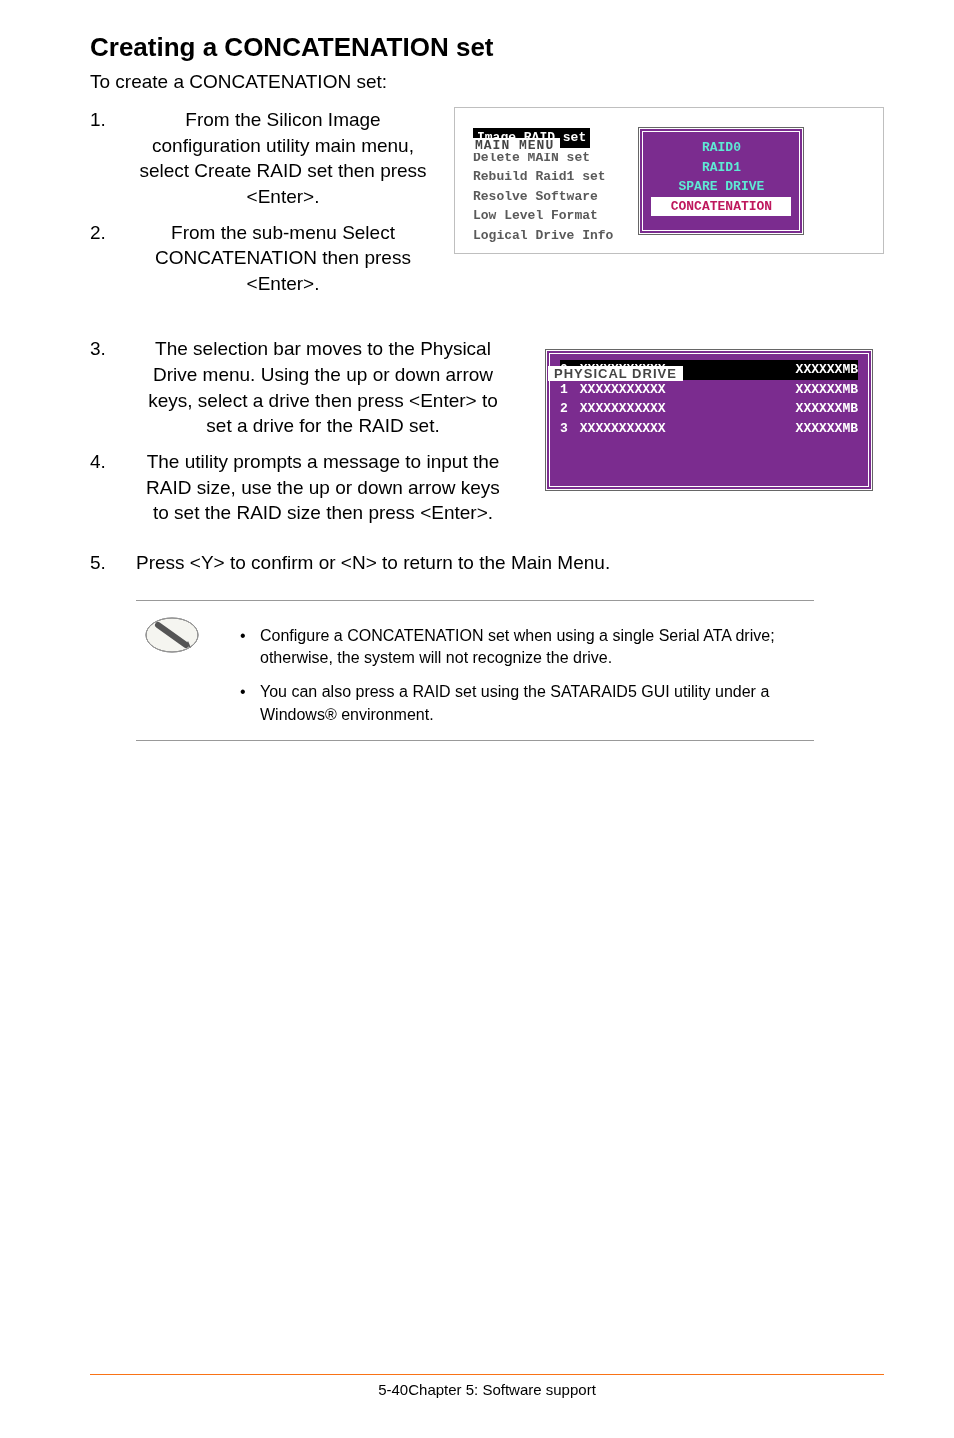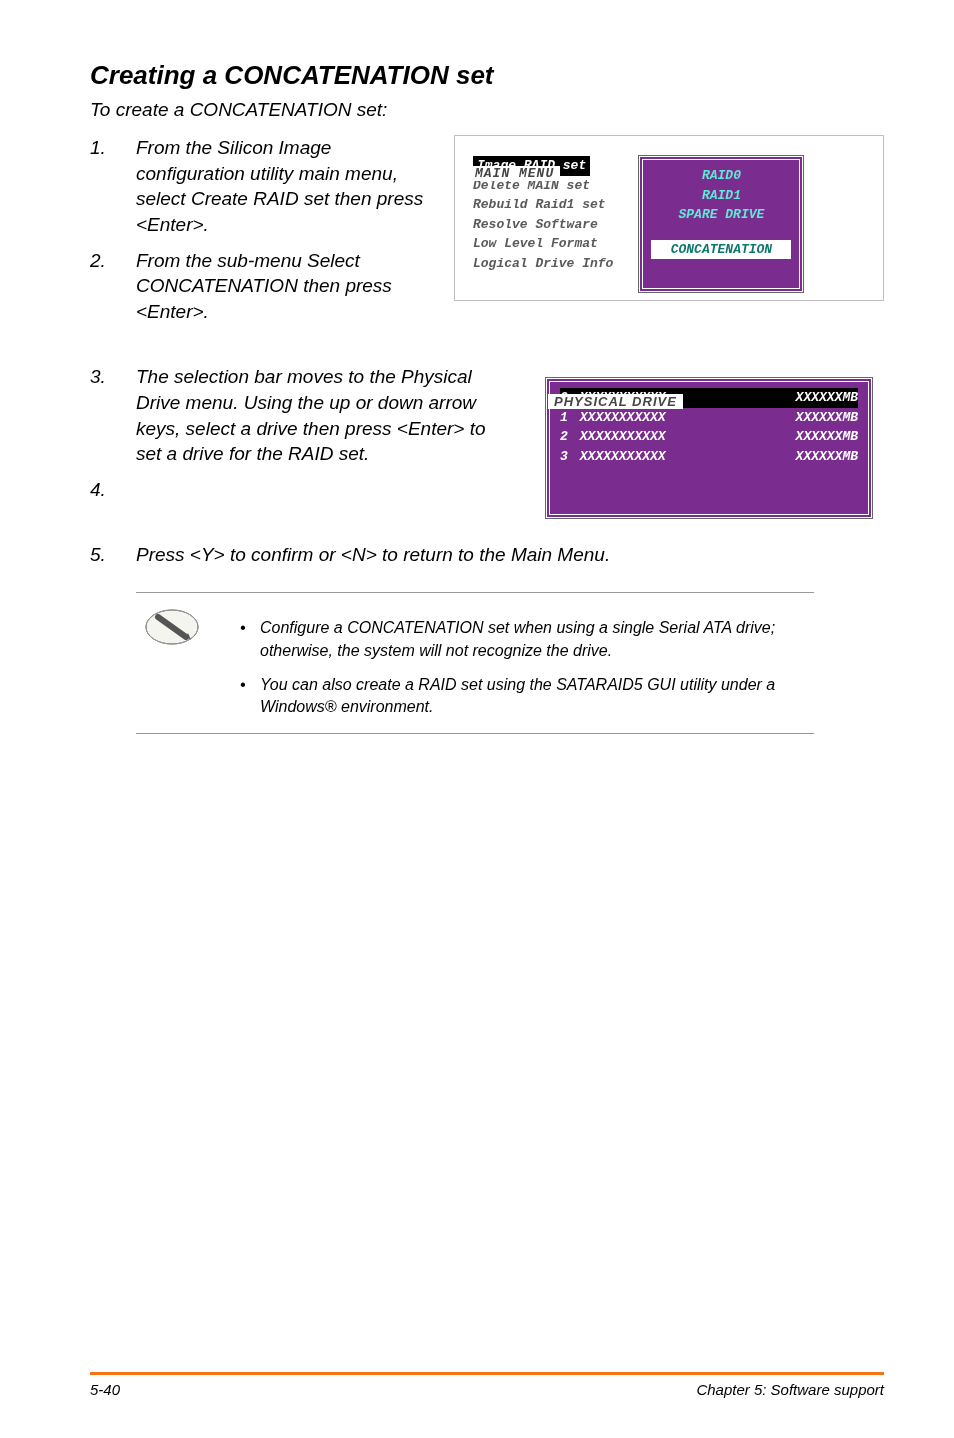--- a/index.html
+++ b/index.html
@@ -6,24 +6,23 @@
   html, body {
     margin: 0;
     padding: 0;
     width: 954px;
     font-family: Arial, Helvetica, sans-serif;
     background: #fff;
     color: #000;
   }
   .page {
     width: 954px;
-    padding: 60px 70px 40px 90px;
+    padding: 32px 70px 40px 90px;
     position: relative;
     min-height: 1438px;
-    font-style: italic;
   }
   h2.section-title {
     font-size: 26px;
     font-weight: bold;
     margin: 0 0 8px 0;
   }
   .intro {
     font-size: 19px;
     margin: 0 0 14px 0;
   }
@@ -38,21 +37,21 @@
   ol.numbered > li {
     display: flex;
     font-size: 19px;
     line-height: 1.35;
     margin-bottom: 10px;
   }
   ol.numbered > li .num {
     width: 46px;
     flex: 0 0 46px;
   }
-  ol.numbered > li .body { flex: 1; }
+  ol.numbered > li .body { flex: 1; text-align: center; }
 
   
   .terminal-outer {
     flex: 1;
     border: 1px solid rgba(0,0,0,0.25);
     position: relative;
     padding: 18px 12px 8px 12px;
     font-family: "Courier New", monospace;
   }
   .terminal-label {
@@ -99,23 +98,23 @@
   }
   .raid-box .ritem {
     color: #5eead4;
     font-size: 13px;
     font-weight: bold;
     text-align: center;
     line-height: 1.5;
   }
   .raid-box .ritem.highlight {
     background: #fff;
-    color: #0f766e;
+    color: #be185d;
     padding: 0 4px;
-    margin: 15px -2px;
+    margin: 0 -2px;
   }
 
   .row2 {
     display: flex;
     align-items: flex-start;
     gap: 24px;
     margin-bottom: 14px;
   }
   .row2 .textcol { width: 420px; }
 
@@ -166,24 +165,24 @@
   .note-block ul { list-style: none; padding: 0; margin: 0; font-size: 16px; line-height: 1.4; }
   .note-block ul li { margin-bottom: 12px; position: relative; padding-left: 20px; margin-top: 12px; }
   .note-block ul li:last-child { margin-bottom: 0; }
   .note-block ul li::before { content: "•"; position: absolute; left: 0; }
 
   .footer {
     position: absolute;
     bottom: 40px;
     left: 90px;
     right: 70px;
-    border-top: 3px solid #f97316;
+    border-top: 1px solid #f97316;
     padding-top: 6px;
     display: flex;
-    justify-content: space-between;
+    justify-content: center;
     font-size: 15px;
   }
 </style>
 </head>
 <body>
 
 <div class="page">
 
   <h2 class="section-title">Creating a CONCATENATION set</h2>
   <p class="intro">To create a CONCATENATION set:</p>
@@ -225,20 +224,21 @@
 
   <div class="row2">
     <div class="textcol">
       <ol class="numbered">
         <li>
           <span class="num">3.</span>
           <span class="body">The selection bar moves to the Physical Drive menu. Using the up or down arrow keys, select a drive then press &lt;Enter&gt; to set a drive for the RAID set.</span>
         </li>
         <li>
           <span class="num">4.</span>
+          <span class="body">The utility prompts a message to input the RAID size, use the up or down arrow keys to set the RAID size then press &lt;Enter&gt;.</span>
         </li>
       </ol>
     </div>
 
     <div class="phys-outer">
       <div class="terminal-label">PHYSICAL DRIVE</div>
       <div class="phys-box">
         <div class="phys-row highlight">
           <span class="left">
               <span>0</span>
@@ -278,21 +278,21 @@
 
   <div class="note-block">
     <svg width="56" height="40" viewBox="0 0 56 40">
       <ellipse cx="28" cy="20" rx="26" ry="17" fill="#f5f5f0" stroke="#666" stroke-width="1"></ellipse>
       <path d="M14 10 L42 30" stroke="#555" stroke-width="6" stroke-linecap="round"></path>
       <path d="M42 30 L47 33 L44 26 Z" fill="#555"></path>
       <ellipse cx="28" cy="20" rx="26" ry="17" fill="none" stroke="#999" stroke-width="1"></ellipse>
     </svg>
     <ul>
       <li>Configure a CONCATENATION set when using a single Serial ATA drive; otherwise, the system will not recognize the drive.</li>
-      <li>You can also create a RAID set using the SATARAID5 GUI utility under a Windows® environment.</li>
+      <li>You can also press a RAID set using the SATARAID5 GUI utility under a Windows® environment.</li>
     </ul>
   </div>
 
   <div class="footer">
     <span>5-40</span>
     <span>Chapter 5: Software support</span>
   </div>
 
 </div>
 

